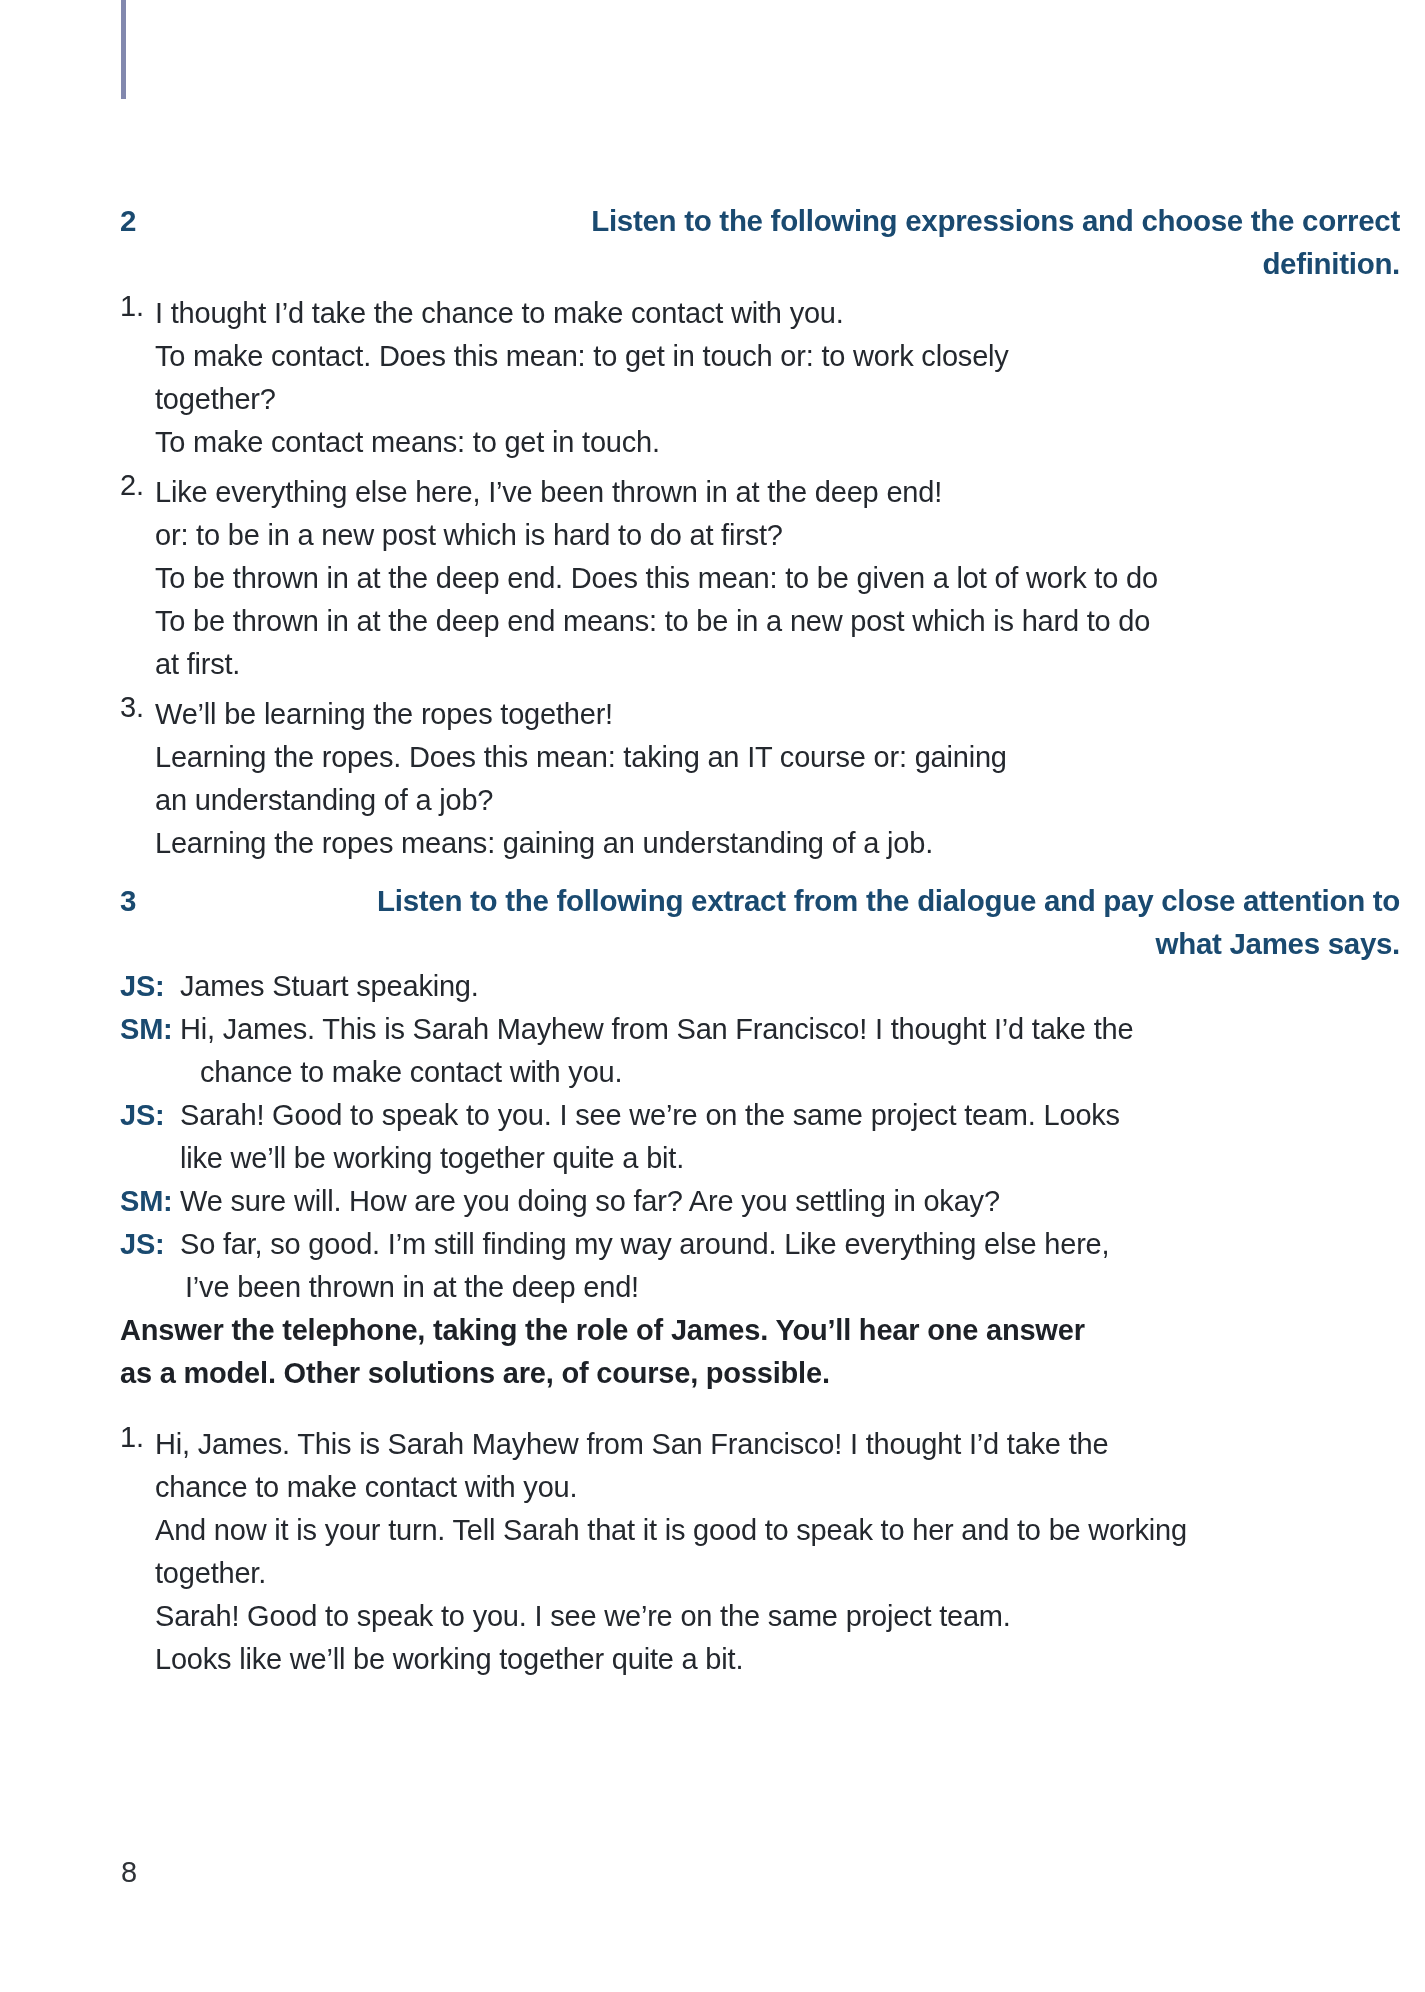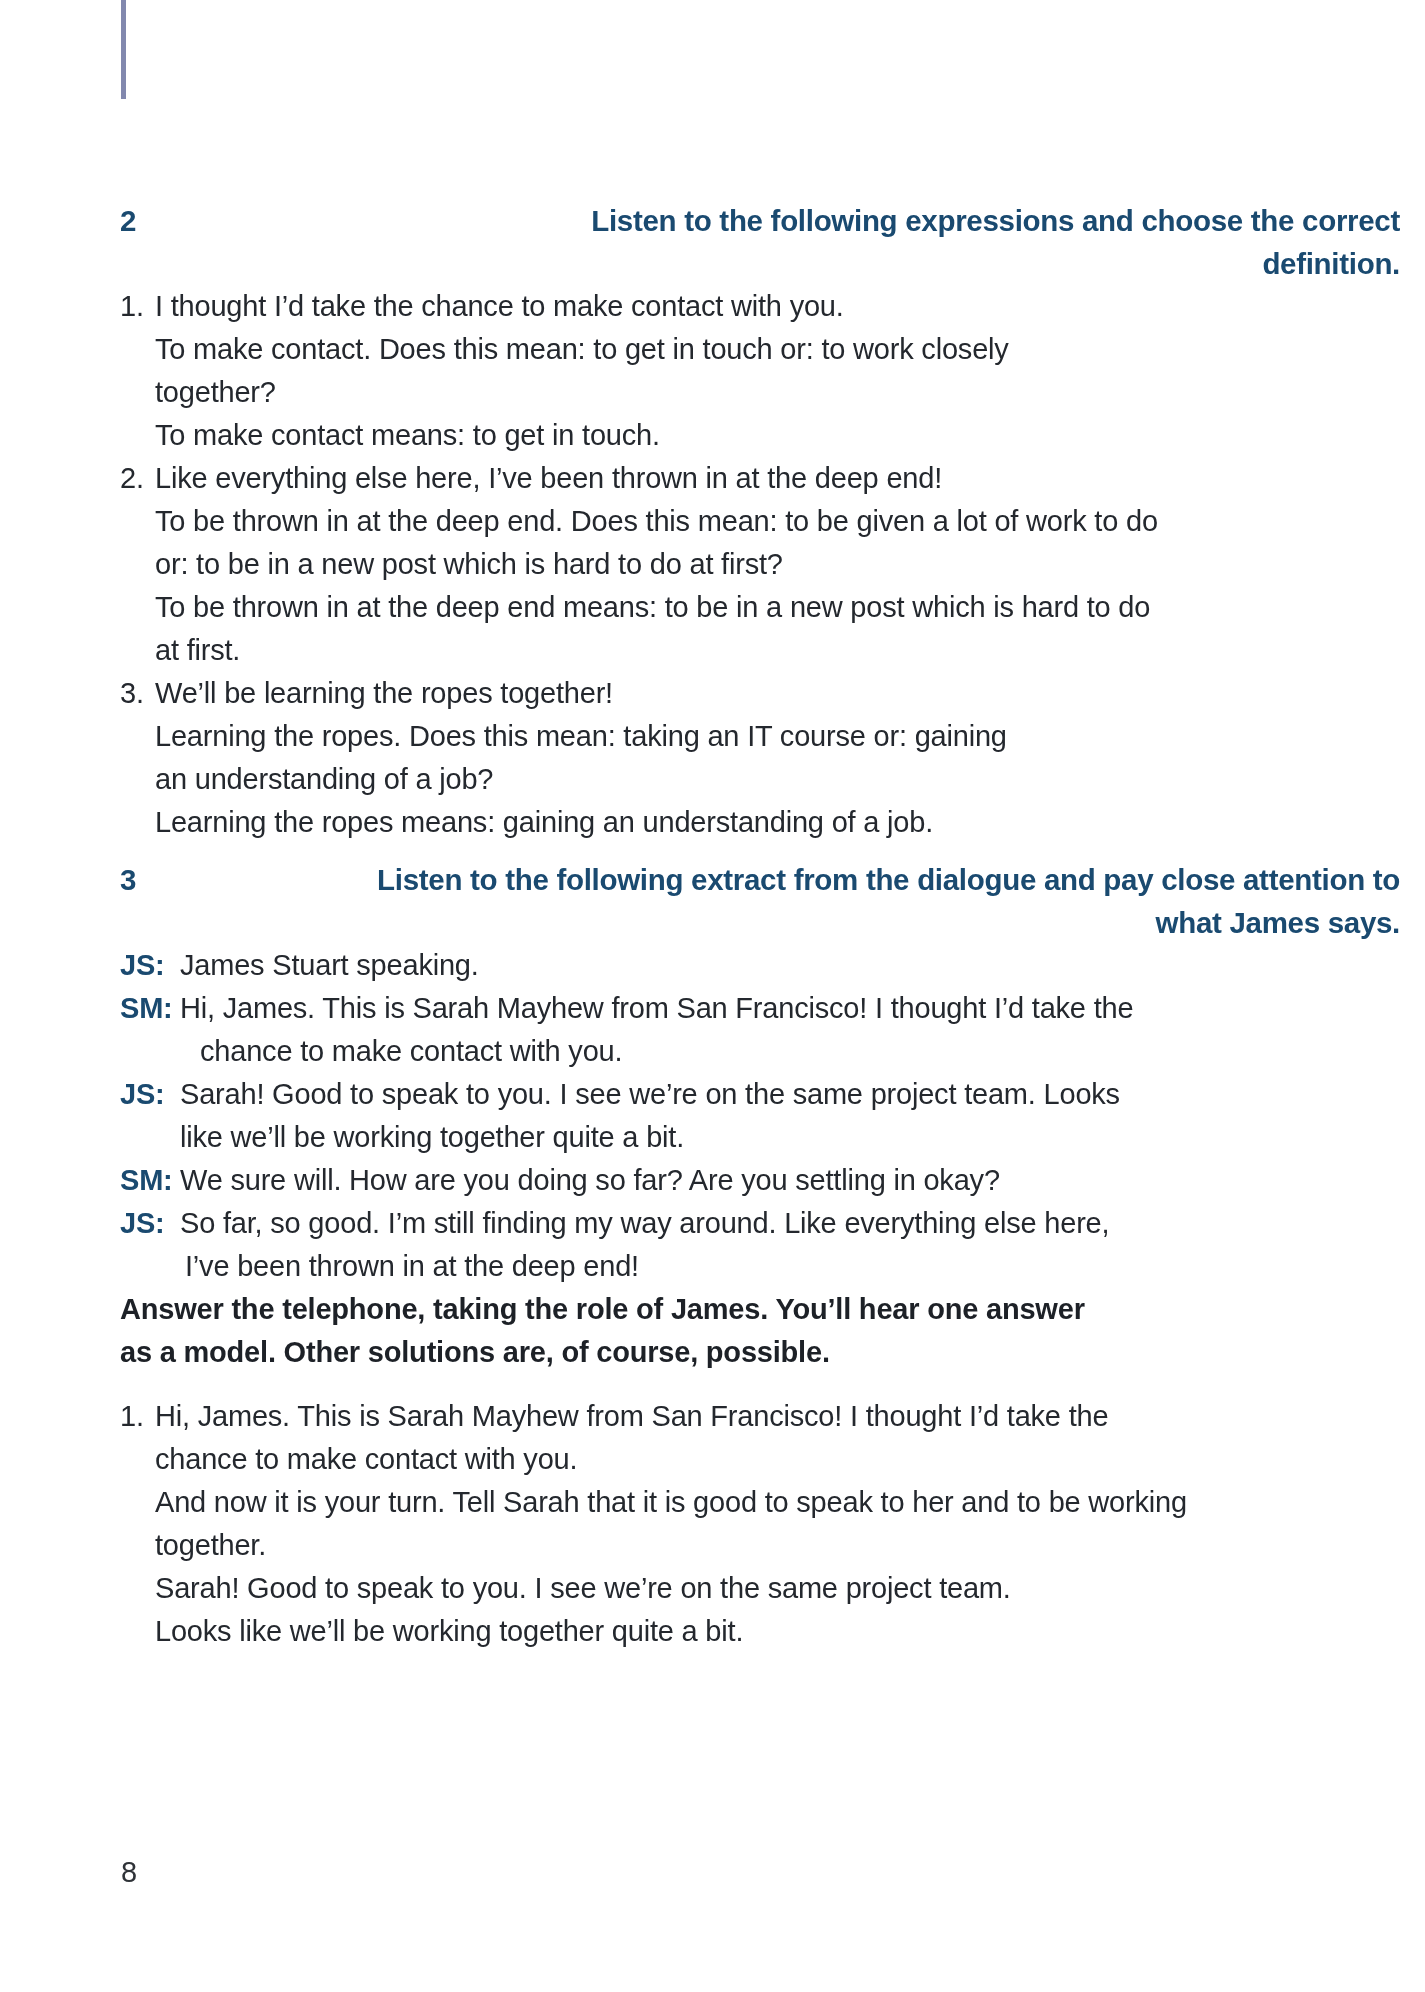--- a/index.html
+++ b/index.html
@@ -27,21 +27,21 @@
   .hnum {
     flex:none; width:35px;
     font-weight:bold; font-size:29.5px; letter-spacing:-0.3px;
     color:var(--accent,#1a4a70);
     height:43px; line-height:43px;
   }
   .htext { flex:1; font-weight:bold; font-size:29.5px; letter-spacing:-0.3px; color:var(--accent,#1a4a70);text-align:right; }
 
   .irow { display:flex; }
   .inum { flex:none; width:35px; height:43px; line-height:43px; }
-  .ilines { flex:1; }
+  .ilines { flex:1;margin-top:7px; }
 
   .drow { display:flex; }
   .speaker {
     flex:none; width:60px;
     font-weight:bold; color:var(--accent,#1a4a70);
     height:43px; line-height:43px;
   }
   .dlines { flex:1; }
 
   .ex3 { margin-top:14px; }
@@ -76,22 +76,22 @@
               <div class="line"><span>I thought I’d take the chance to make contact with you.</span></div>
               <div class="line"><span>To make contact. </span><span class="it">Does this mean:</span><span> to get in touch </span><span class="it">or:</span><span> to work closely</span></div>
               <div class="line"><span>together?</span></div>
               <div class="line"><span>To make contact </span><span class="it">means:</span><span> to get in touch.</span></div>
             </div>
           </div>
           <div class="irow">
             <span class="inum">2.</span>
             <div class="ilines">
               <div class="line"><span>Like everything else here, I’ve been thrown in at the deep end!</span></div>
+              <div class="line"><span class="it">or:</span><span> to be in a new post which is hard to do at first?</span></div>
               <div class="line"><span>To be thrown in at the deep end. </span><span class="it">Does this mean:</span><span> to be given a lot of work to do</span></div>
-              <div class="line"><span class="it">or:</span><span> to be in a new post which is hard to do at first?</span></div>
               <div class="line"><span>To be thrown in at the deep end </span><span class="it">means:</span><span> to be in a new post which is hard to do</span></div>
               <div class="line"><span>at first.</span></div>
             </div>
           </div>
           <div class="irow">
             <span class="inum">3.</span>
             <div class="ilines">
               <div class="line"><span>We’ll be learning the ropes together!</span></div>
               <div class="line"><span>Learning the ropes. </span><span class="it">Does this mean:</span><span> taking an IT course </span><span class="it">or:</span><span> gaining</span></div>
               <div class="line"><span>an understanding of a job?</span></div>

